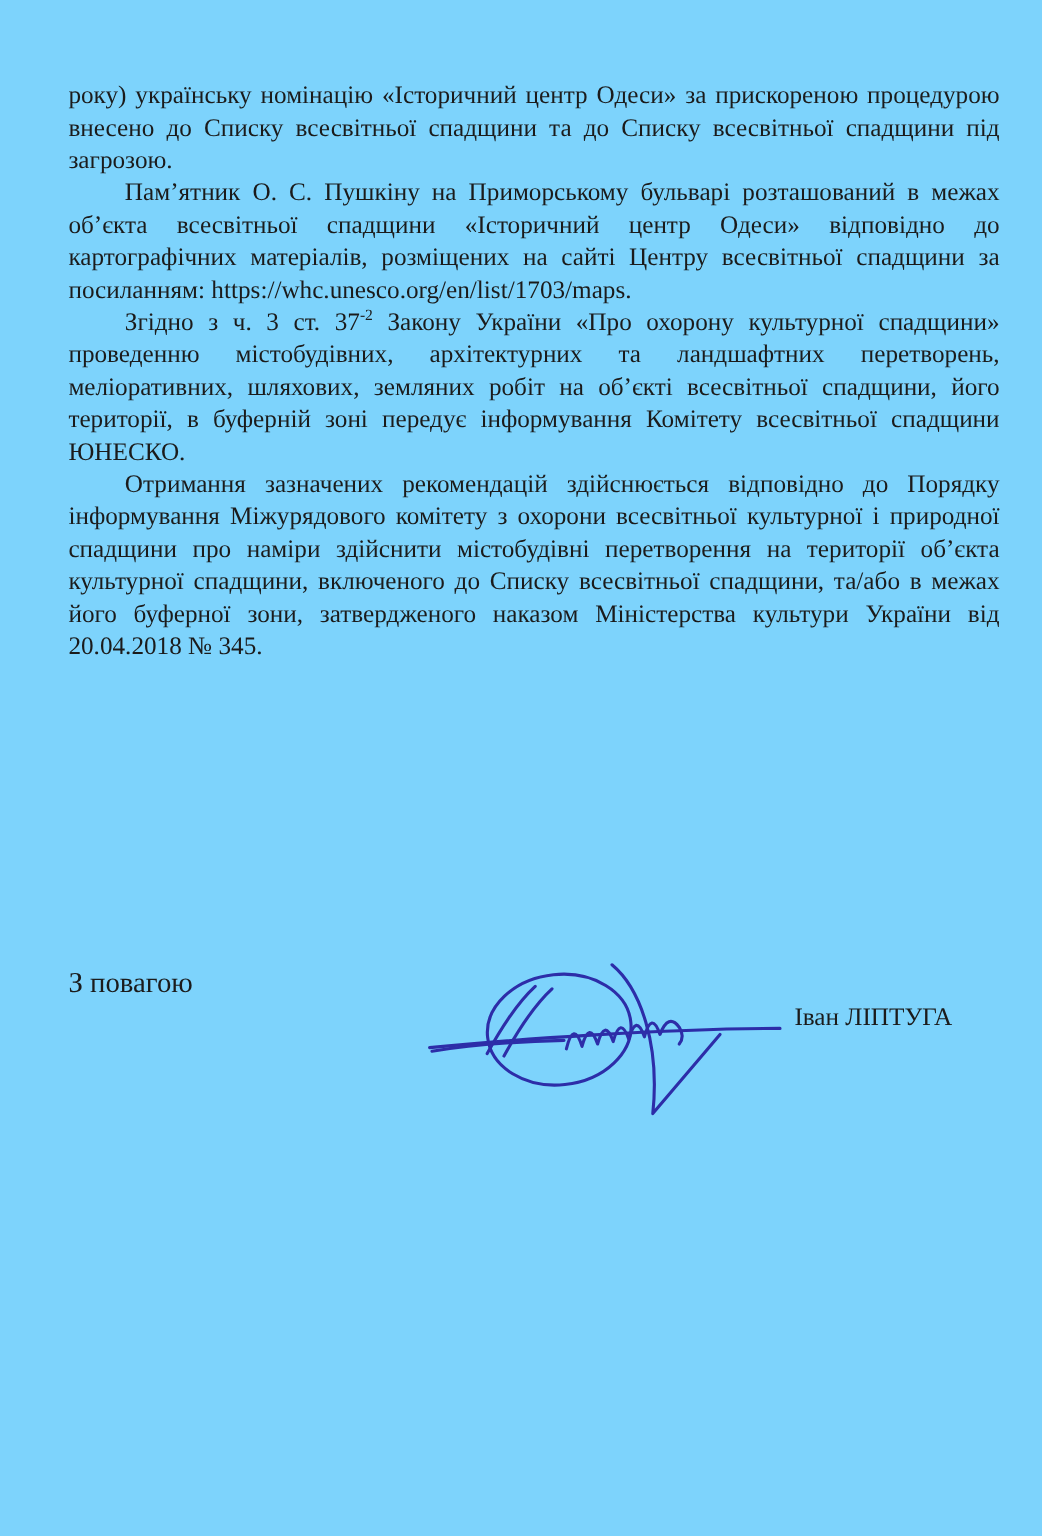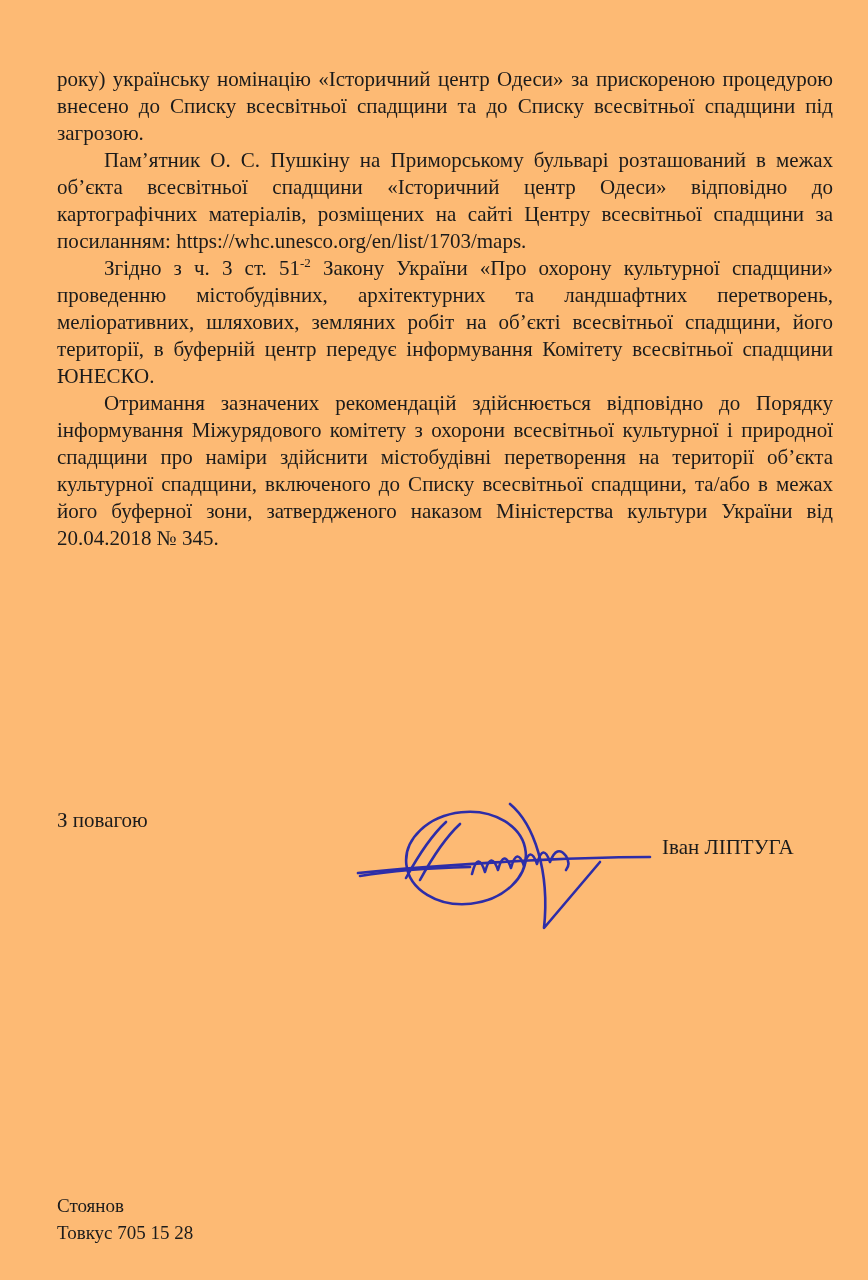--- a/index.html
+++ b/index.html
@@ -1,21 +1,21 @@
 <!DOCTYPE html>
 <html><head>
 <meta charset="utf-8">
 <style>
   * { margin: 0; padding: 0; box-sizing: border-box; }
   html, body { background: #ffffff; }
   .page {
     position: relative;
     width: 868px;
     height: 1280px;
-    background: #fdba74;
+    background: #7dd3fc;
     font-family: "Liberation Serif", serif;
     color: #1b1b1b;
     overflow: hidden;
   }
   .body-text {
     position: absolute;
     left: 57px;
     top: 66px;
     width: 776px;
     font-size: 21px;
@@ -30,21 +30,21 @@
   }
   sup.article-sup {
     font-size: 0.62em;
     vertical-align: super;
     line-height: 0;
   }
   .closing {
     position: absolute;
     left: 57px;
     top: 805px;
-    font-size: 21px;
+    font-size: 24px;
     line-height: 30px;
   }
   .signer {
     position: absolute;
     left: 662px;
     top: 835px;
     font-size: 21px;
     white-space: nowrap;
   }
   .signature-svg {
@@ -63,21 +63,21 @@
 </head>
 <body>
 
 <div class="page">
 
   <div class="body-text">
     <p class="para no-indent">року) українську номінацію «Історичний центр Одеси» за прискореною процедурою внесено до Списку всесвітньої спадщини та до Списку всесвітньої спадщини під загрозою.</p>
 
     <p class="para"><span>Пам’ятник О. С. Пушкіну на Приморському бульварі розташований в межах об’єкта всесвітньої спадщини «Історичний центр Одеси» відповідно до картографічних матеріалів, розміщених на сайті Центру всесвітньої спадщини за посиланням: </span><a class="doc-link">https://whc.unesco.org/en/list/1703/maps</a><span>.</span></p>
 
-    <p class="para"><span>Згідно з ч. 3 ст. 51</span><sup class="article-sup">-2</sup><span> Закону України «Про охорону культурної спадщини» проведенню містобудівних, архітектурних та ландшафтних перетворень, меліоративних, шляхових, земляних робіт на об’єкті всесвітньої спадщини, його території, в буферній центр передує інформування Комітету всесвітньої спадщини ЮНЕСКО.</span></p>
+    <p class="para"><span>Згідно з ч. 3 ст. 37</span><sup class="article-sup">-2</sup><span> Закону України «Про охорону культурної спадщини» проведенню містобудівних, архітектурних та ландшафтних перетворень, меліоративних, шляхових, земляних робіт на об’єкті всесвітньої спадщини, його території, в буферній зоні передує інформування Комітету всесвітньої спадщини ЮНЕСКО.</span></p>
 
     <p class="para">Отримання зазначених рекомендацій здійснюється відповідно до Порядку інформування Міжурядового комітету з охорони всесвітньої культурної і природної спадщини про наміри здійснити містобудівні перетворення на території об’єкта культурної спадщини, включеного до Списку всесвітньої спадщини, та/або в межах його буферної зони, затвердженого наказом Міністерства культури України від 20.04.2018 № 345.</p>
 
   </div>
 
   <div class="closing">
     <div>З повагою</div>
   </div>
 
   <svg class="signature-svg" width="330" height="160" viewBox="0 0 330 160" aria-hidden="true">
@@ -87,18 +87,14 @@
       <path d="M 22,90 C 52,85 92,82 132,81"></path>
       <path d="M 68,92 C 80,70 95,48 108,36"></path>
       <path d="M 82,94 C 94,72 109,50 122,38"></path>
       <path d="M 134,88 q 6,-24 13,-2 q 6,-22 13,-2 q 6,-22 13,-2 q 6,-22 13,-2 q 6,-22 13,-2 q 6,-22 13,-2 q 7,-18 16,-6 q 5,8 0,14"></path>
       <path d="M 172,18 C 196,38 212,85 206,142 L 262,76"></path>
     </g>
   </svg>
 
   <div class="signer">Іван ЛІПТУГА</div>
 
-  <div class="footer">
-    <div>Стоянов</div>
-    <div>Товкус 705 15 28</div>
-  </div>
 
 </div>
 
 </body></html>

